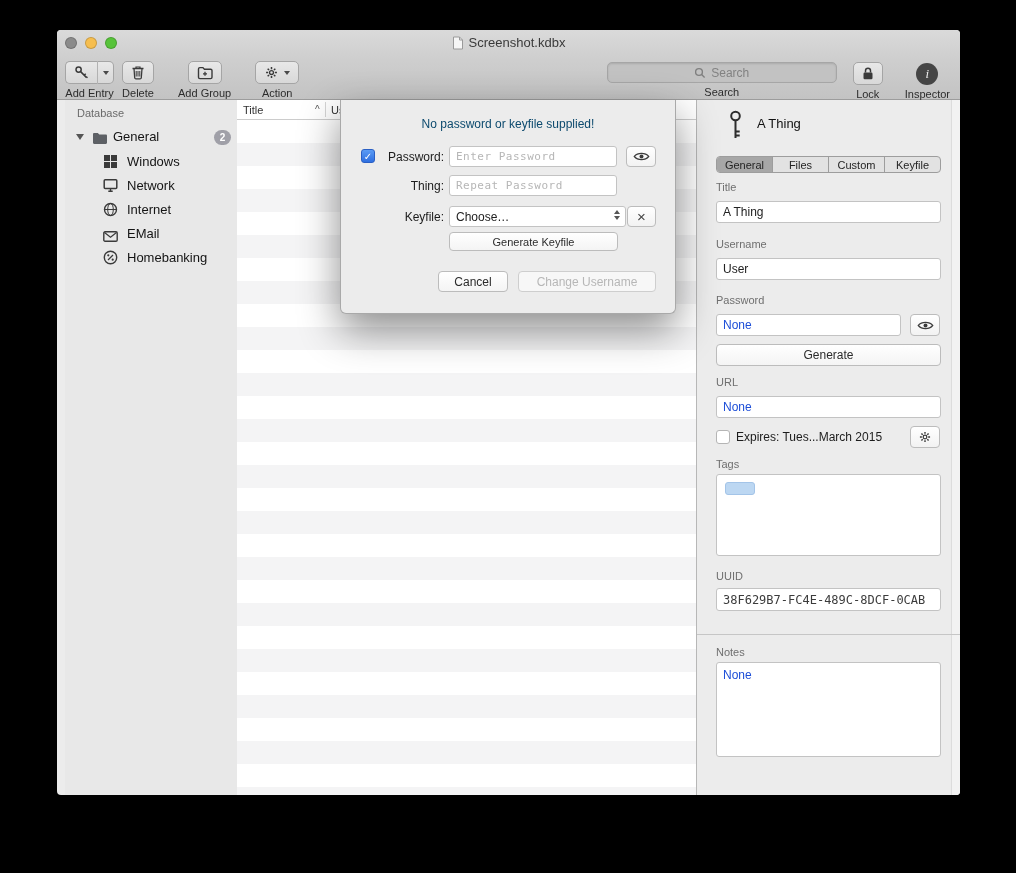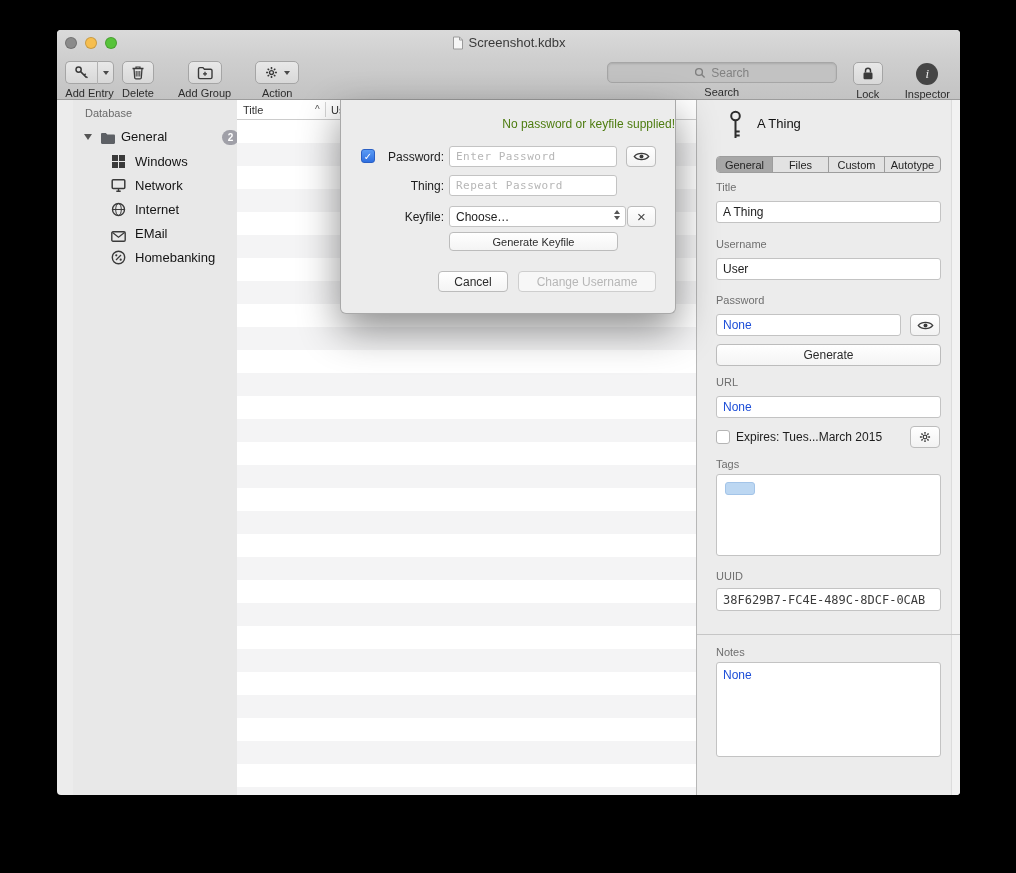--- a/index.html
+++ b/index.html
@@ -37,21 +37,21 @@
                 border-right:3.5px solid transparent; border-top:4.5px solid #4a4a4a; }
   .action-gap { margin-left:5px; }
   .searchfield { width:230px; height:21px; border-radius:5px; background:#c2c2c2;
                  border:1px solid #a6a6a6; display:flex; align-items:center; justify-content:center;
                  gap:5px; color:#828282; font-size:12px; box-shadow:inset 0 1px 2px rgba(0,0,0,.12); }
   .infobtn { width:22px; height:22px; border-radius:50%; background:#454545; color:#ededed;
              display:flex; align-items:center; justify-content:center; font-size:13px;
              font-family:"Liberation Serif", serif; font-style:italic; margin-top:1px; }
 
   
-  .sidebar { position:absolute; left:16px; top:70px; width:180px; bottom:0;
+  .sidebar { position:absolute; left:8px; top:70px; width:180px; bottom:0;
              background:#e8e8e8; border-right:1px solid #c2c2c2; }
   .db-header { position:absolute; left:12px; top:7px; font-size:11px; color:#6a6a6a; }
   .group-row { position:absolute; left:0; right:0; top:26px; height:23px; }
   .disclosure { position:absolute; left:11px; top:8px; width:0; height:0;
                 border-left:4.5px solid transparent; border-right:4.5px solid transparent;
                 border-top:6px solid #555; }
   .group-icon { position:absolute; left:27px; top:5px; }
   .group-label { position:absolute; left:48px; top:3px; font-size:13px; color:#141414; }
   .badge { position:absolute; right:13px; top:4px; min-width:17px; height:15px; border-radius:8px;
            background:#a0a0a8; color:#fff; font-size:10px; font-weight:bold;
@@ -101,22 +101,22 @@
   .cb.un { background:#fff; border:1px solid #b5b5b5; }
   .tagchip { position:absolute; left:8px; top:7px; width:30px; height:13px; border-radius:3px;
              background:#bcd7f2; border:1px solid #a3c4e8; }
   .divider { position:absolute; left:0; right:0; top:534px; height:1px; background:#c6c6c6; }
   .uuid-text { font-family:"DejaVu Sans Mono", monospace; font-size:12px; color:#3c3c3c; }
 
   
   .sheet { position:absolute; left:283px; top:70px; width:336px; height:214px; z-index:30;
            background:#ececec; border:1px solid #a9a9a9; border-top:none;
            border-radius:0 0 6px 6px; box-shadow:0 16px 40px rgba(0,0,0,.45); }
-  .sheet-msg { position:absolute; top:17px; left:0; right:0; text-align:right;
-               font-size:12px; color:#4d7c0f; }
+  .sheet-msg { position:absolute; top:17px; left:0; right:0; text-align:center;
+               font-size:12px; color:#0c4a6e; }
   .dlabel { position:absolute; font-size:12px; color:#1c1c1c; text-align:right; width:67px; left:36px; }
   .dfield { position:absolute; left:108px; width:168px; height:21px; }
   .steppers { position:absolute; right:5px; top:3px; display:flex; flex-direction:column; gap:2px; }
   .tri-up { width:0; height:0; border-left:3.5px solid transparent; border-right:3.5px solid transparent;
             border-bottom:4.5px solid #555; }
   .tri-down { width:0; height:0; border-left:3.5px solid transparent; border-right:3.5px solid transparent;
               border-top:4.5px solid #555; }
   .dbtn { position:absolute; height:21px;justify-content:center; }
   .dbtn.disabled { color:#b7b7b7; background:#f7f7f7; border-color:#cecece; }
 </style>
@@ -301,21 +301,21 @@
           <circle cx="7.5" cy="6" r="4.3"></circle>
           <path d="M7.5 10.3 V28 M7.5 21.5 h4.2 M7.5 25.5 h4.2"></path>
         </svg>
     </span>
     <span class="ins-title">A Thing</span>
 
     <div class="tabs">
       <span class="tab selected">General</span>
       <span class="tab">Files</span>
       <span class="tab">Custom</span>
-      <span class="tab">Autotype</span>
+      <span class="tab">Keyfile</span>
     </div>
 
     <span class="ins-label" style="top:81px">Title</span>
     <div class="field ins-field" style="top:101px">
       <span>A Thing</span>
     </div>
 
     <span class="ins-label" style="top:138px">Username</span>
     <div class="field ins-field" style="top:158px">
       <span>User</span>

